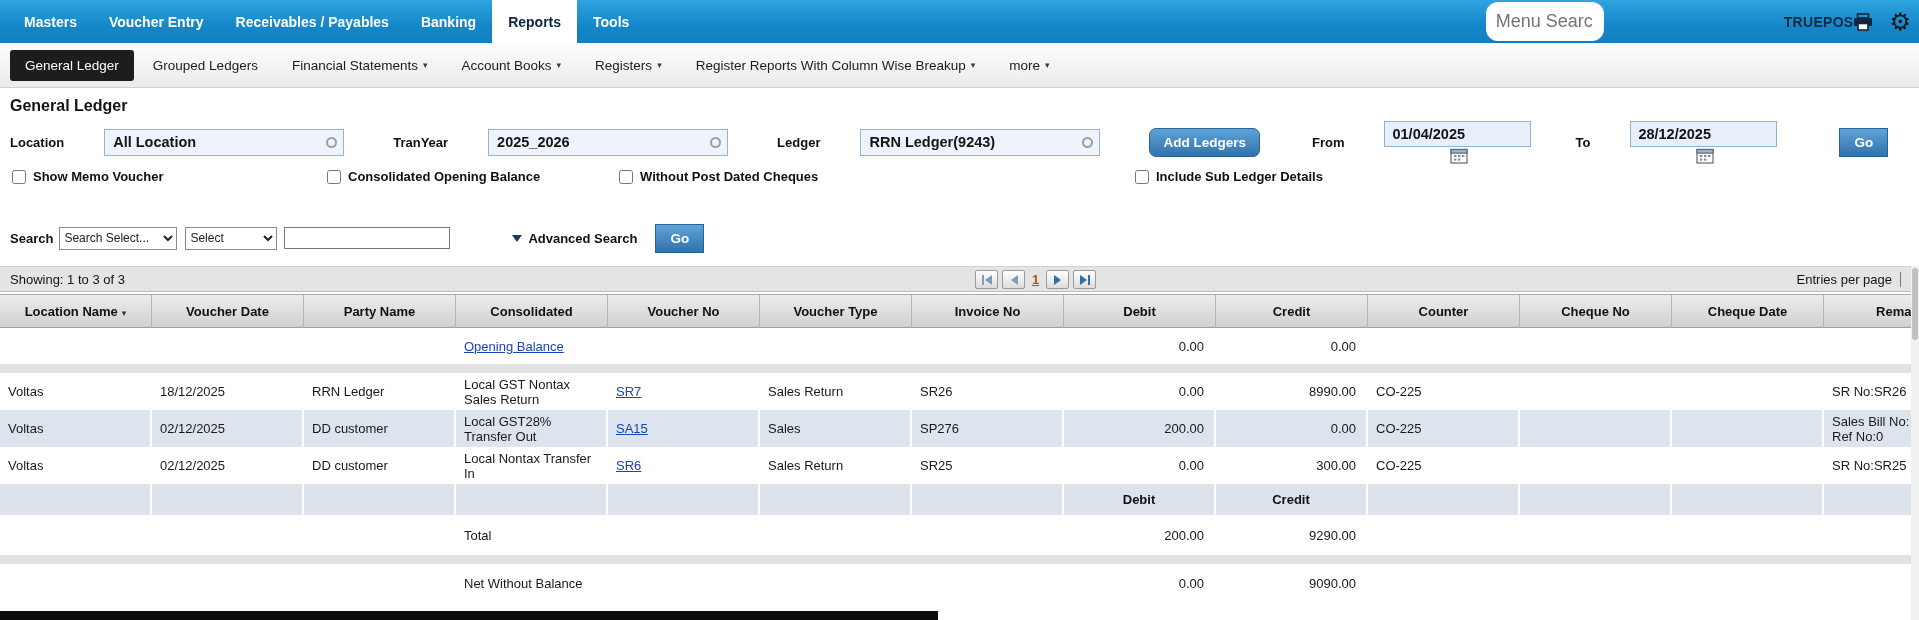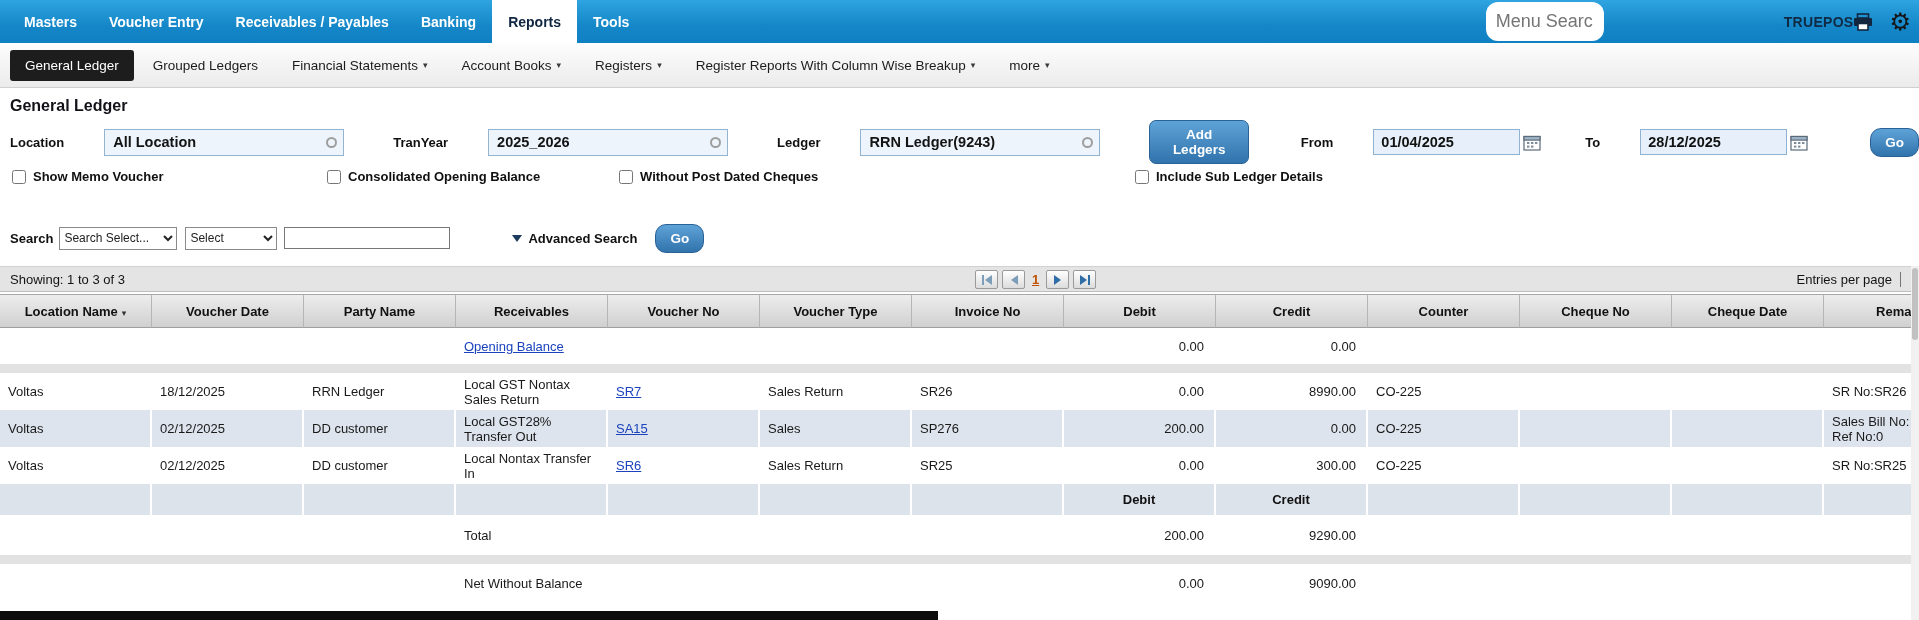--- a/index.html
+++ b/index.html
@@ -74,22 +74,22 @@
     border: 2px solid #9e9e9e; border-radius: 50%;
     cursor: pointer;
   }
   .btn {
     background: linear-gradient(180deg,#5ea3d8,#3173ac);
     border: 1px solid #2a6196; border-radius: 7px;
     color: #fff; font-size: 13.5px; font-weight: bold;
     padding: 6px 13px; cursor: pointer;
     font-family: "Liberation Sans", sans-serif;
   }
-  .btn.go { border-radius: 11px; padding: 6px 14px; }
-  .date-wrap { display: flex; align-items: center; margin-right: 10px; }
+  .btn.go { border-radius: 0; padding: 6px 14px; }
+  .date-wrap { display: flex; align-items: center; margin-right: 10px; flex-direction: column; }
   .date-input {
     width: 147px; height: 26px;
     background: #e7f0fa; border: 1px solid #8fb2d2;
     font-family: "Liberation Sans", sans-serif;
     font-size: 14.5px; font-weight: bold; color: #121212;
     padding: 0 7px; outline: none;
   }
   .cal-icon { margin-left: 3px; cursor: pointer; display: flex; } .ml18 { margin-left: 18px; }
 
   .checkbox-row { position: relative; height: 20px; margin-top: 12px; }
@@ -358,21 +358,21 @@
         <col>
         <col class="last">
     </colgroup>
     <thead>
       <tr>
         <th>
           <span>Location Name</span><span class="sort-arrow">▾</span>
         </th>
         <th>Voucher Date</th>
         <th>Party Name</th>
-        <th>Receivables</th>
+        <th>Consolidated</th>
         <th>Voucher No</th>
         <th>Voucher Type</th>
         <th>Invoice No</th>
         <th>Debit</th>
         <th>Credit</th>
         <th>Counter</th>
         <th>Cheque No</th>
         <th>Cheque Date</th>
         <th>Remarks</th>
       </tr>

